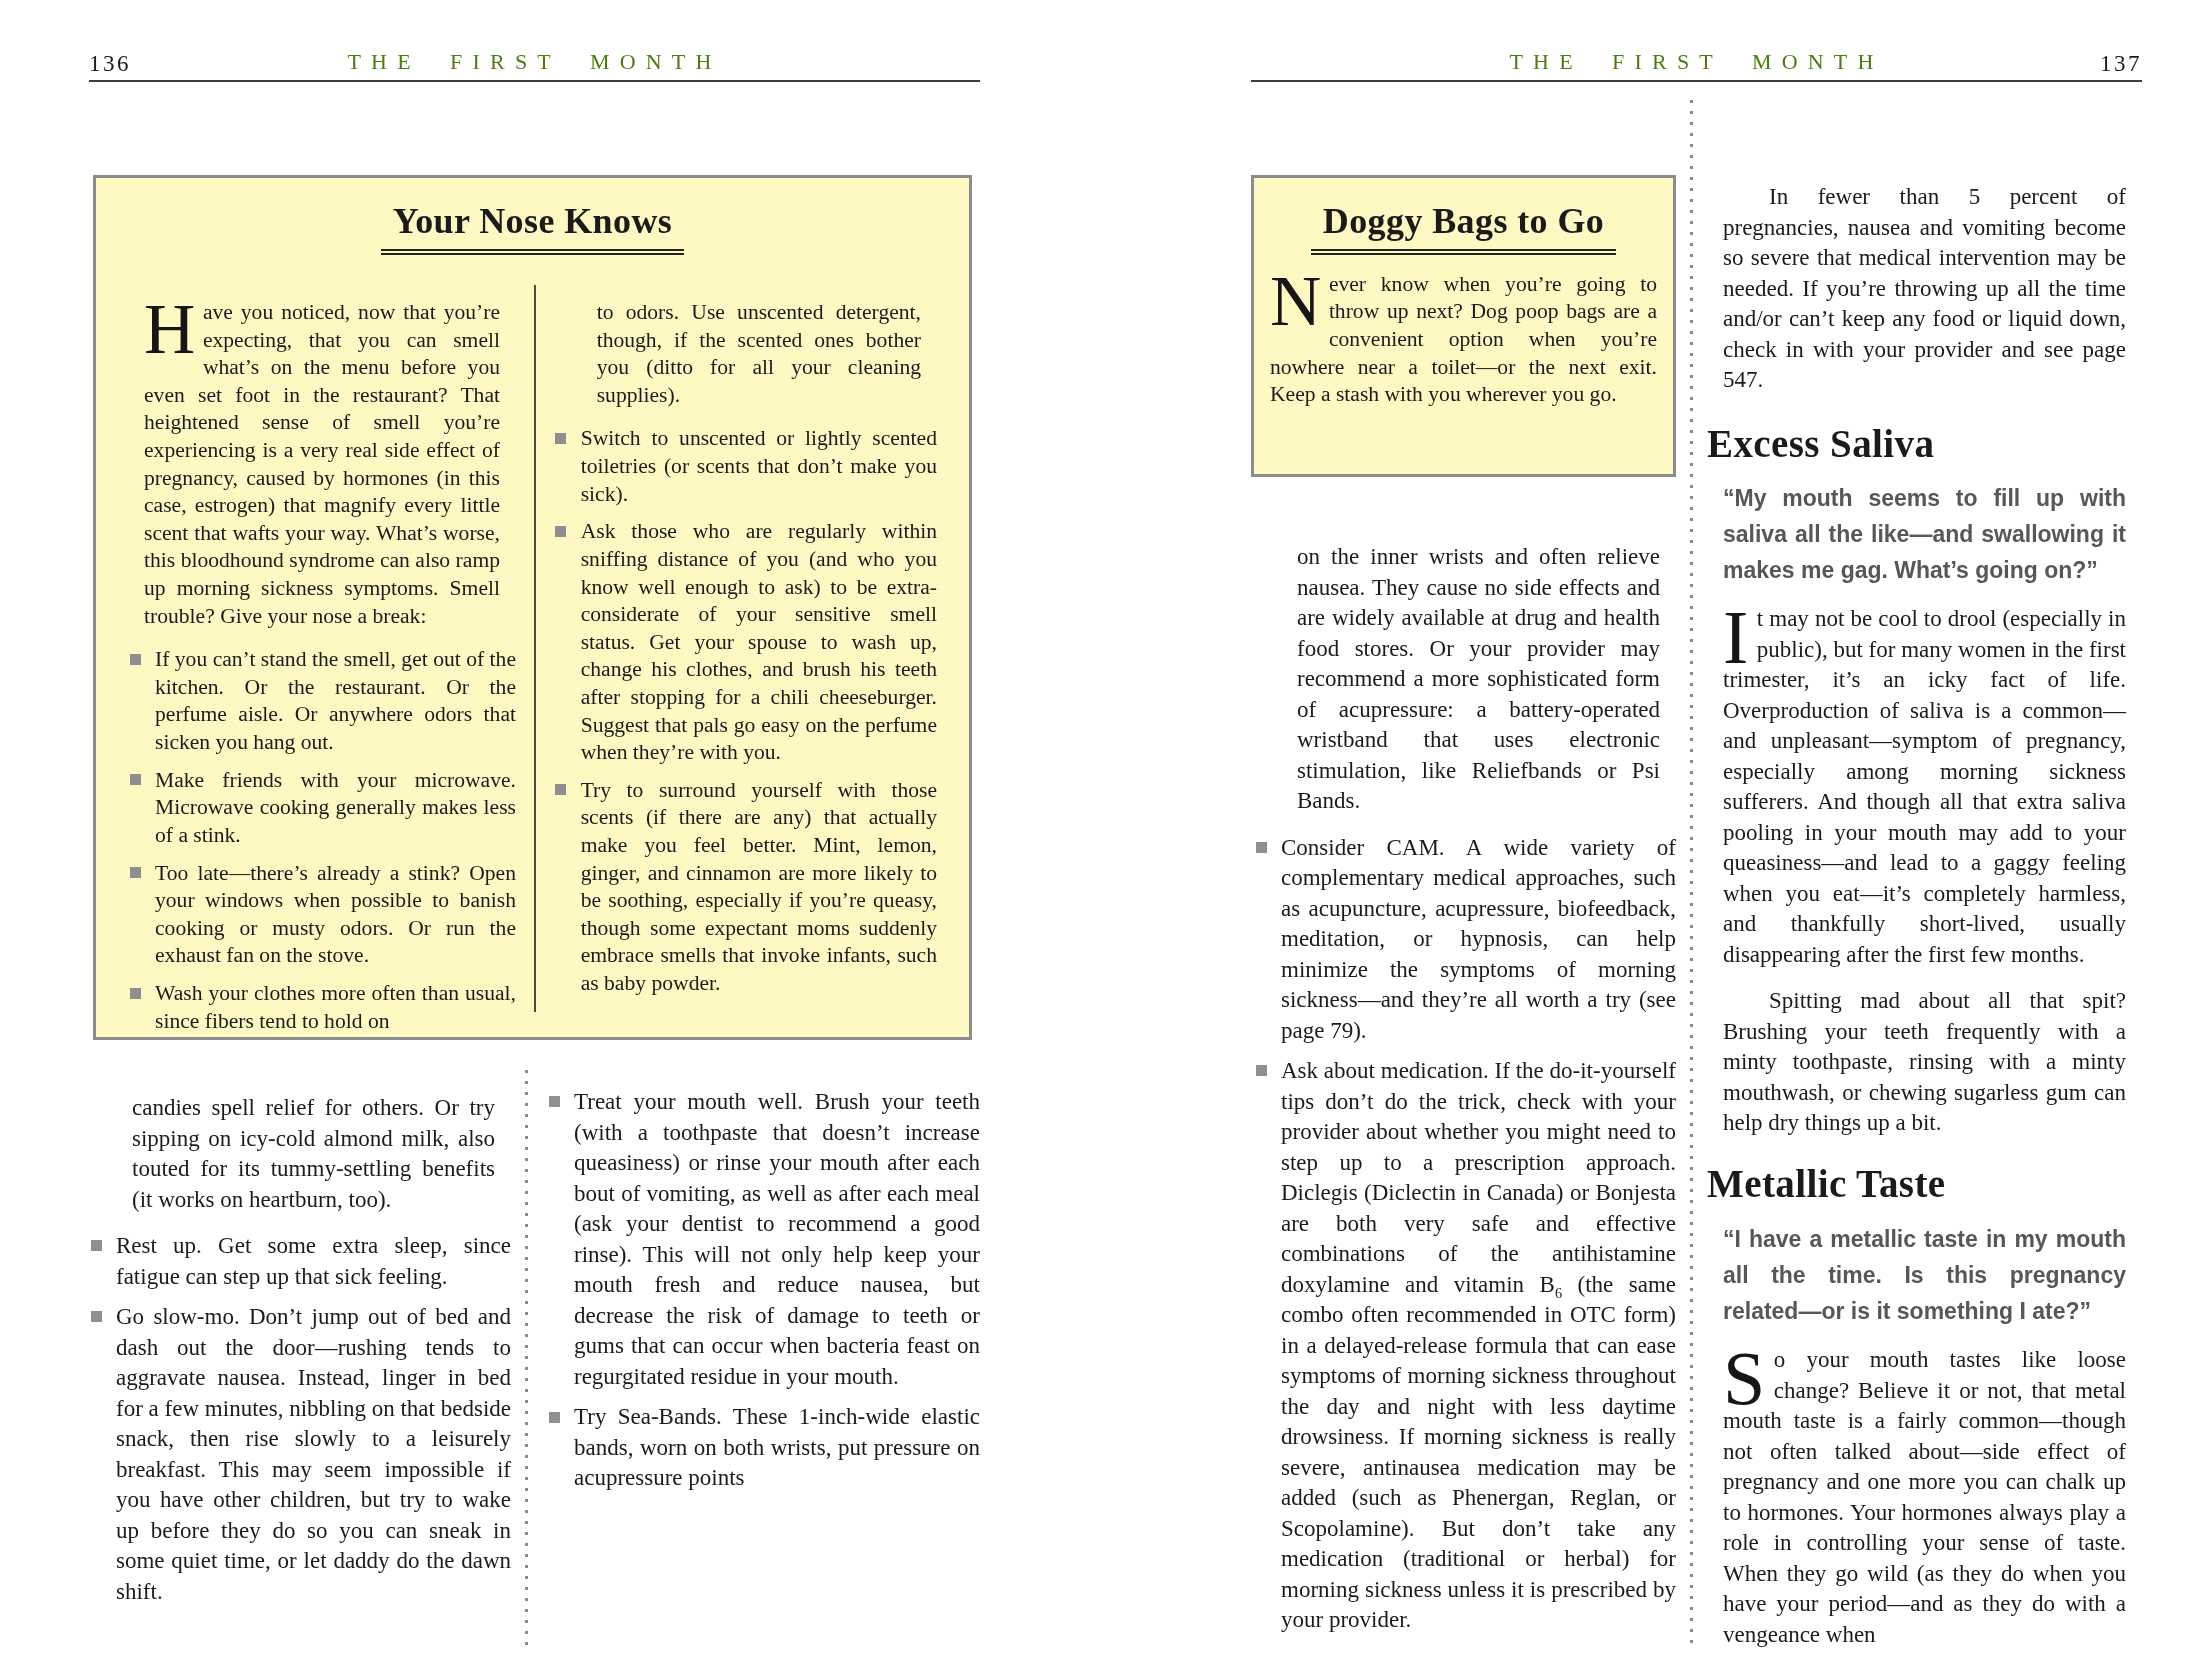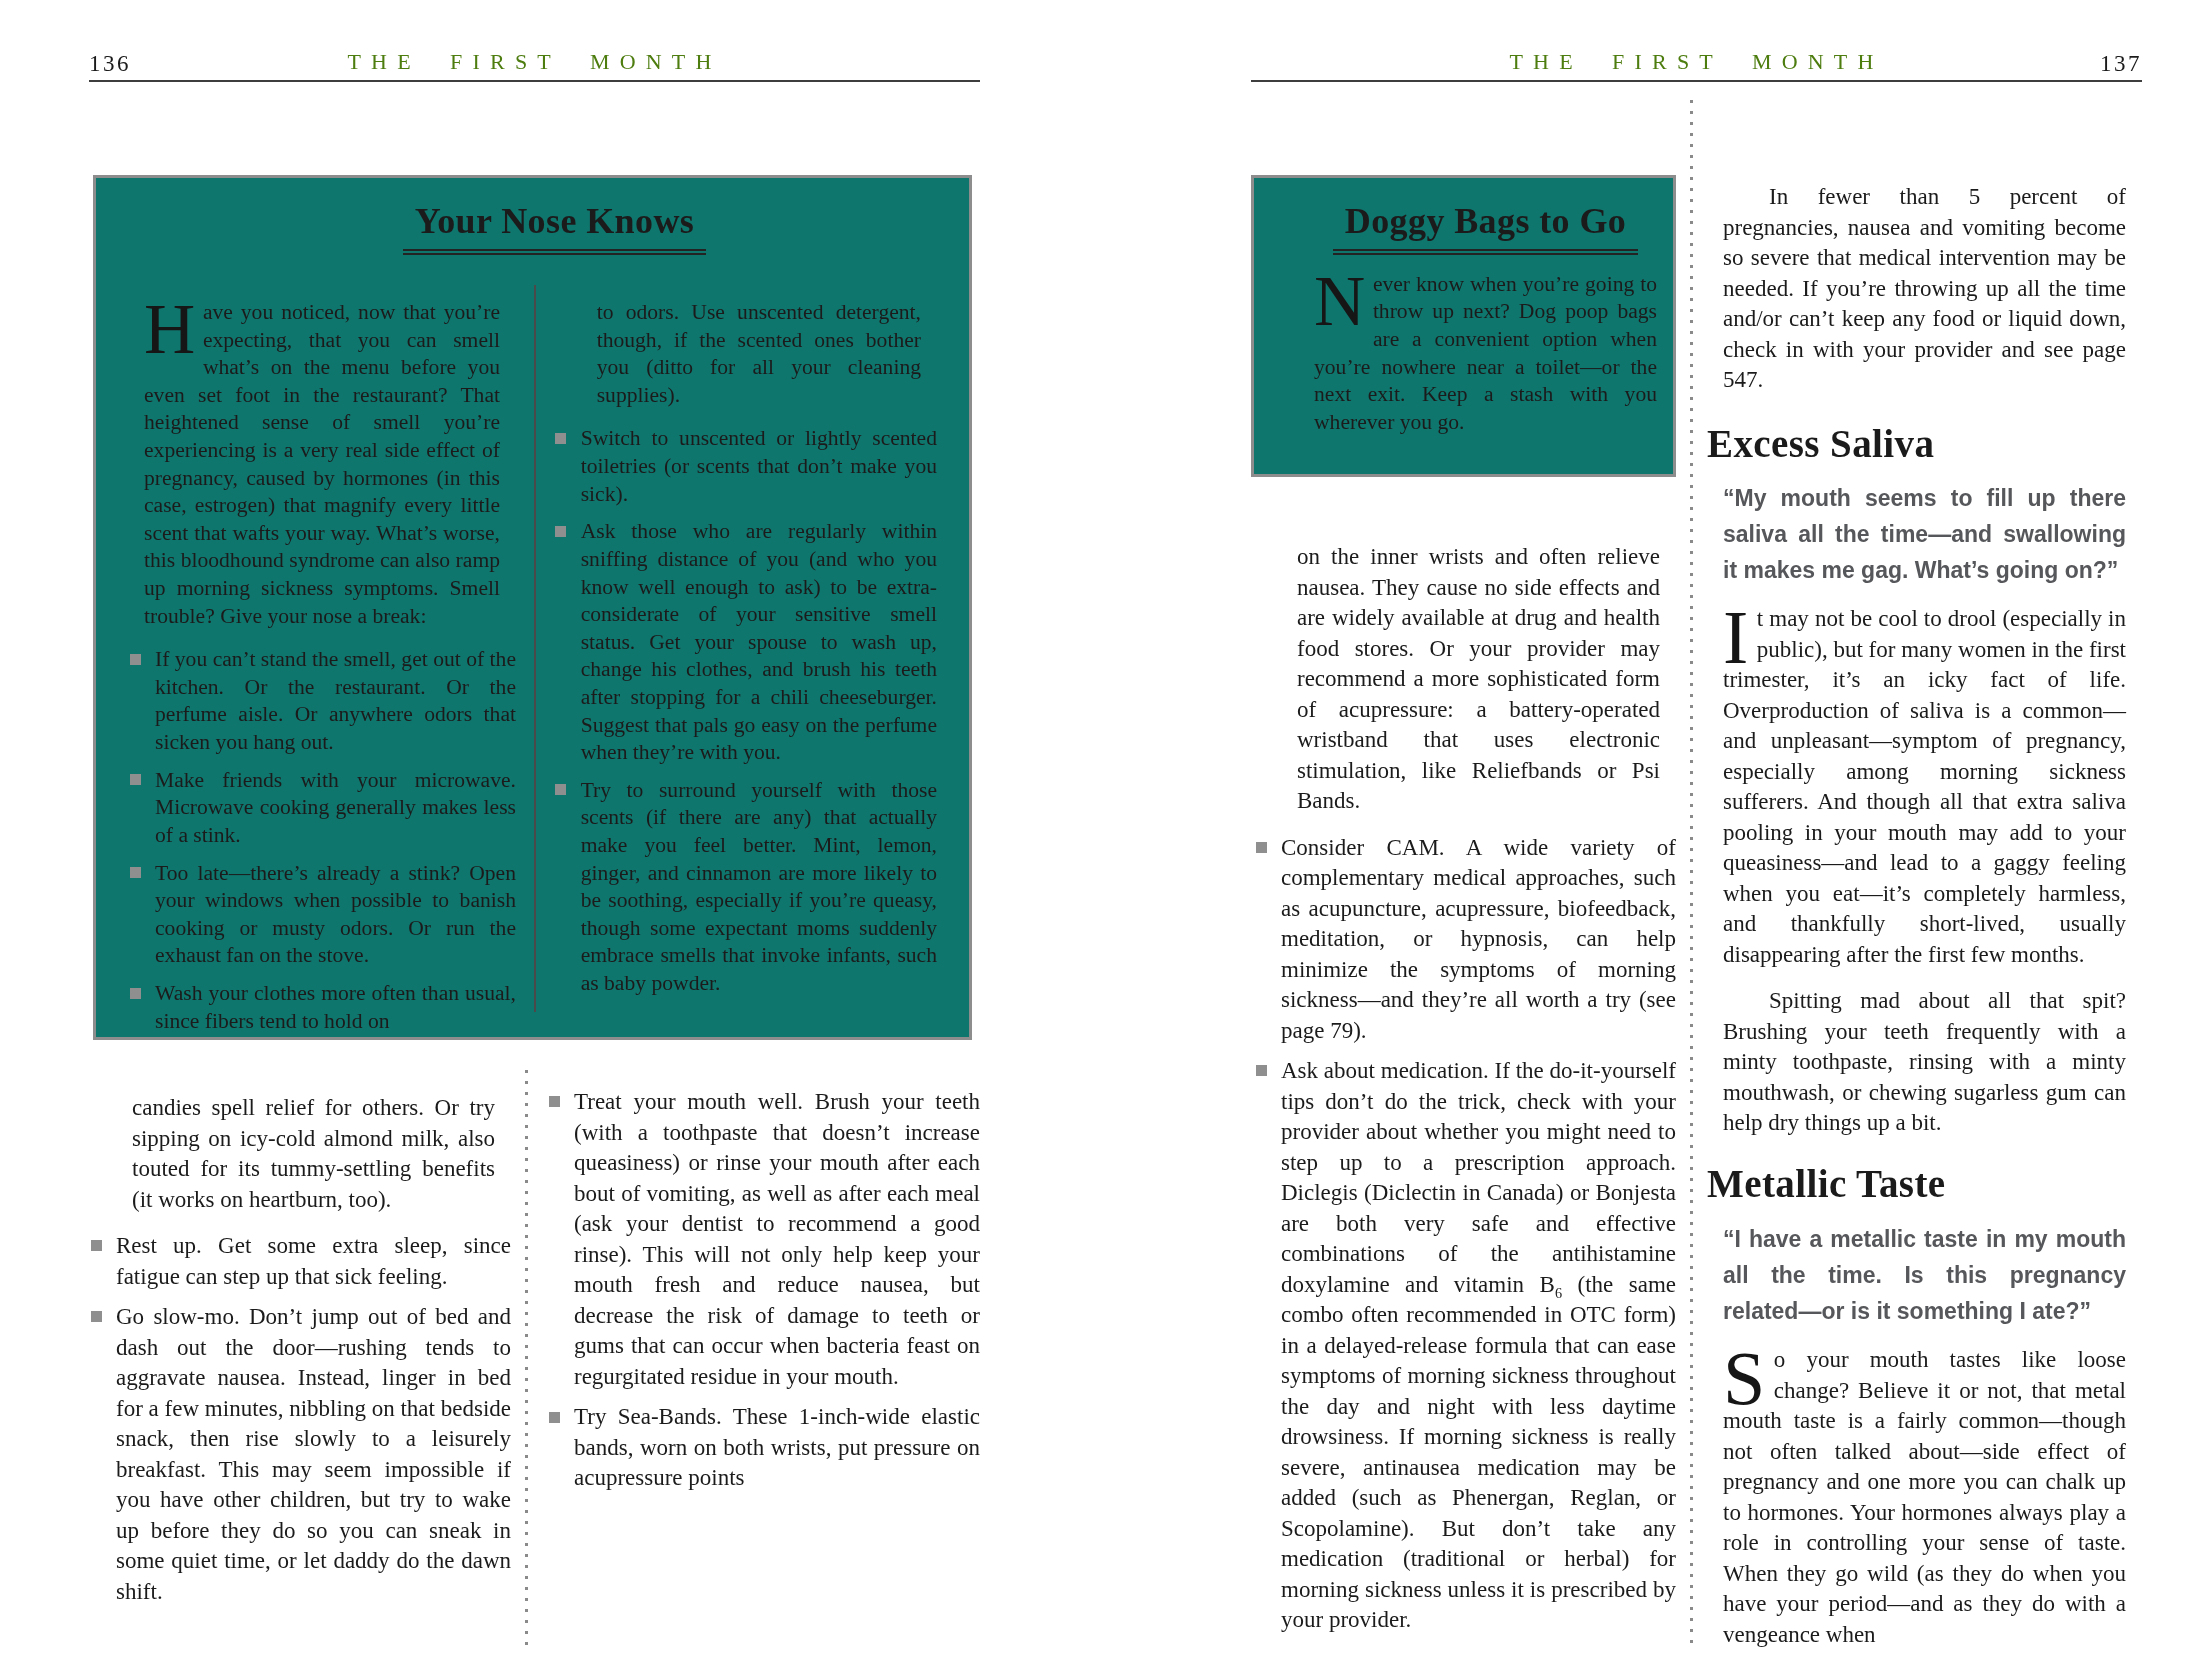--- a/index.html
+++ b/index.html
@@ -11,21 +11,21 @@
   
   .pg-header{position:absolute;top:49px;height:30.5px;border-bottom:2.5px solid #3e3e3e;}
   .hdr-left{left:89px;width:891px;}
   .hdr-right{left:1251px;width:891px;}
   .pg-header .rh{display:block;text-align:center;font-size:22px;letter-spacing:10.2px;word-spacing:13.6px;color:#4d7c0f;}
   .pg-header .pn{position:absolute;top:1.7px;font-size:23px;letter-spacing:2.5px;}
   .hdr-left .pn{left:0;}
   .hdr-right .pn{right:0;}
 
   
-  .sidebox{position:absolute;border:3.4px solid #8d8d8d;background:#0f766e;box-sizing:border-box;padding-left:44px;}
+  .sidebox{position:absolute;border:3.4px solid #8d8d8d;background:#fef9c3;box-sizing:border-box;}
   .box-nose{left:93px;top:175px;width:879px;height:865px;}
   .box-doggy{left:1251px;top:175px;width:425px;height:302px;}
   .box-title-row{text-align:center;margin-top:25.4px;}
   .box-title{display:inline-block;font-size:36px;font-weight:bold;letter-spacing:0.4px;
     border-bottom:6px double #232323;padding:0 12px 7.6px;line-height:1.05;}
   .nose-cols{position:absolute;left:32px;right:32px;top:105px;bottom:25.4px;display:flex;}
   .ncol{font-size:21.6px;line-height:27.6px;text-align:justify;}
   .ncol-1{width:388px;}
   .nvrule{width:1.7px;background:#4a4a4a;margin:1.7px 18px 0 18px;align-self:stretch;}
   .ncol-2{flex:1;}
@@ -168,21 +168,21 @@
     <div class="bullet hang">
       <span class="sq"></span>
       <span>Ask about medication. If the do-it-yourself tips don’t do the trick, check with your provider about whether you might need to step up to a prescription approach. Diclegis (Diclectin in Canada) or Bonjesta are both very safe and effective combinations of the antihistamine doxylamine and vitamin B</span><sub class="subs">6</sub><span> (the same combo often recommended in OTC form) in a delayed-release formula that can ease symptoms of morning sickness throughout the day and night with less daytime drowsiness. If morning sickness is really severe, antinausea medication may be added (such as Phenergan, Reglan, or Scopolamine). But don’t take any medication (traditional or herbal) for morning sickness unless it is prescribed by your provider.</span>
     </div>
   </div>
 
   <div class="col col-r2 bodytext">
     <p class="para para-indent"><span>In fewer than 5 percent of pregnancies, nausea and vomiting become so severe that medical intervention may be needed. If you’re throwing up all the time and/or can’t keep any food or liquid down, check in with your provider and see page 547.</span></p>
 
     <h2 class="h2 firstless">Excess Saliva</h2>
-    <p class="para quote">“My mouth seems to fill up there saliva all the time—and swallowing it makes me gag. What’s going on?”</p>
+    <p class="para quote">“My mouth seems to fill up with saliva all the like—and swallowing it makes me gag. What’s going on?”</p>
     <p class="para"><span class="dc dc-body">I</span><span>t may not be cool to drool (especially in public), but for many women in the first trimester, it’s an icky fact of life. Overproduction of saliva is a common—and unpleasant—symptom of pregnancy, especially among morning sickness sufferers. And though all that extra saliva pooling in your mouth may add to your queasiness—and lead to a gaggy feeling when you eat—it’s completely harmless, and thankfully short-lived, usually disappearing after the first few months.</span></p>
     <p class="para para-indent"><span>Spitting mad about all that spit? Brushing your teeth frequently with a minty toothpaste, rinsing with a minty mouthwash, or chewing sugarless gum can help dry things up a bit.</span></p>
 
     <h2 class="h2">Metallic Taste</h2>
     <p class="para quote">“I have a metallic taste in my mouth all the time. Is this pregnancy related—or is it something I ate?”</p>
     <p class="para"><span class="dc dc-body">S</span><span>o your mouth tastes like loose change? Believe it or not, that metal mouth taste is a fairly common—though not often talked about—side effect of pregnancy and one more you can chalk up to hormones. Your hormones always play a role in controlling your sense of taste. When they go wild (as they do when you have your period—and as they do with a vengeance when</span></p>
   </div>
 
 </div>
 

